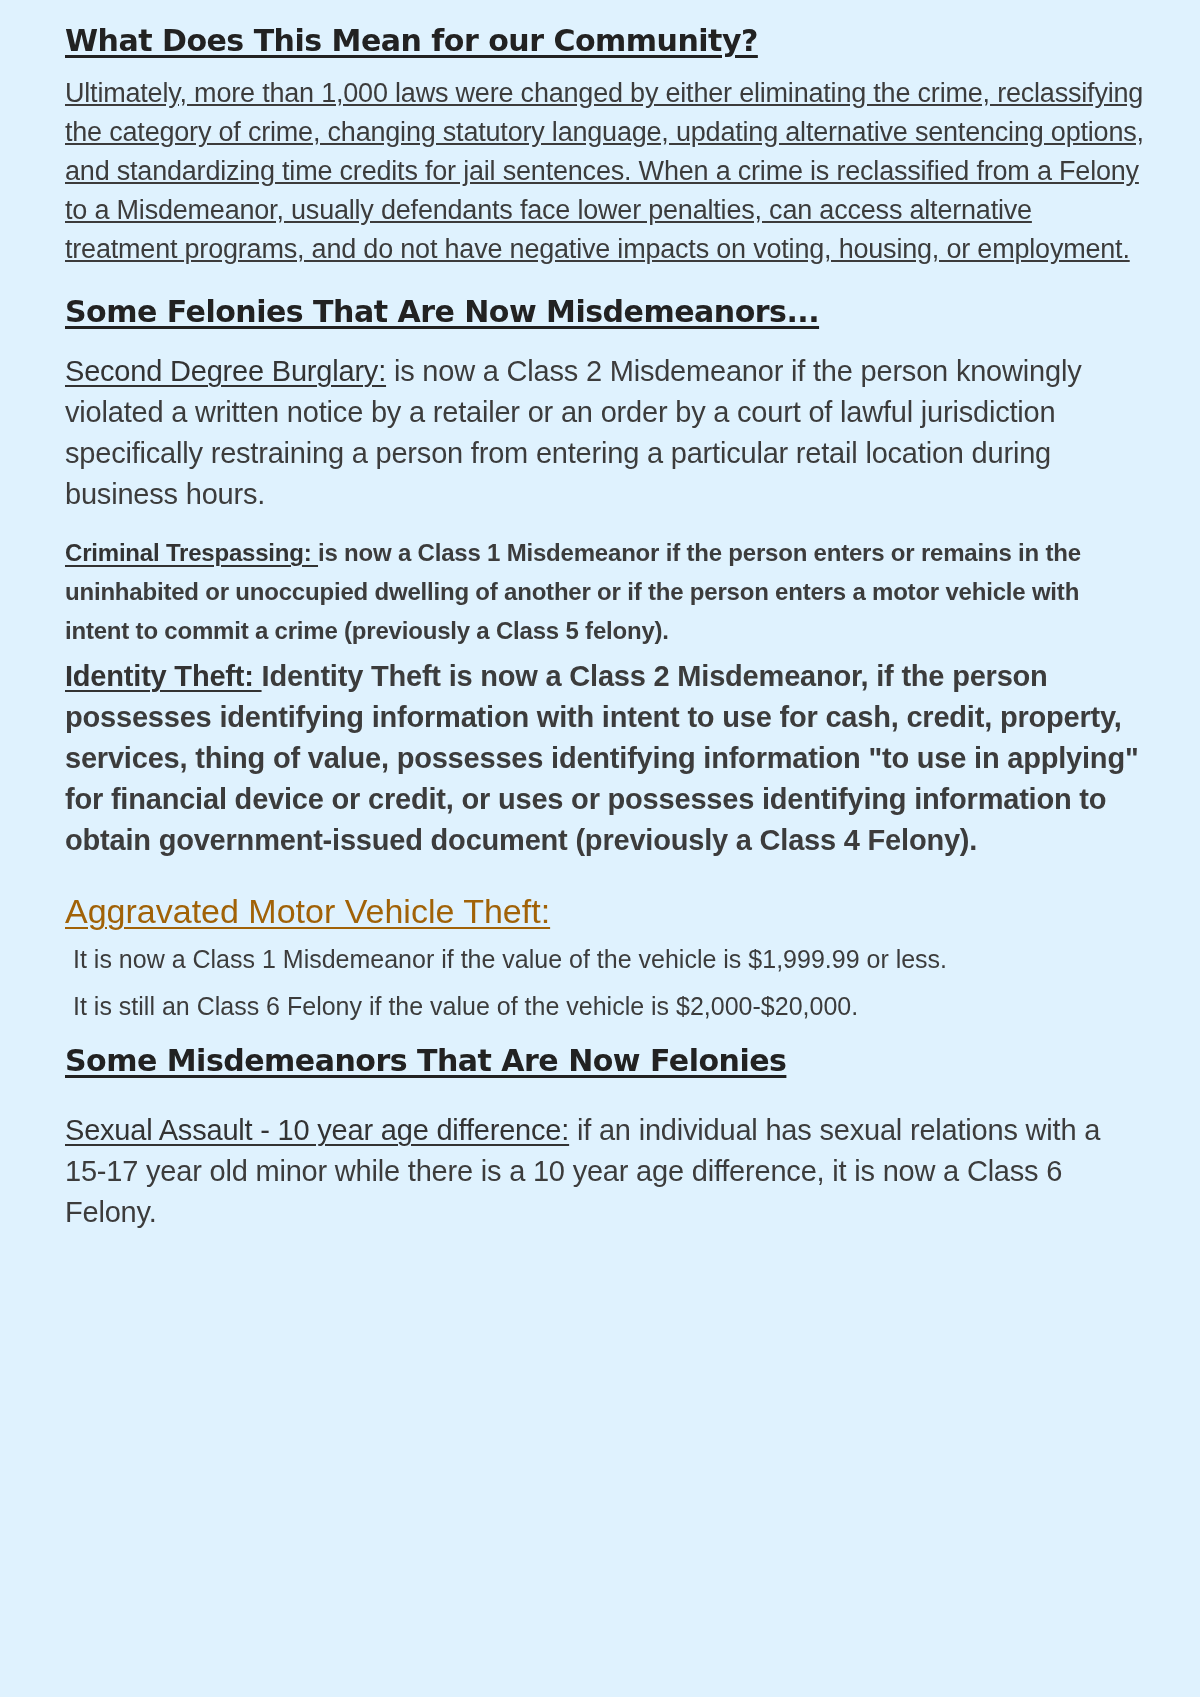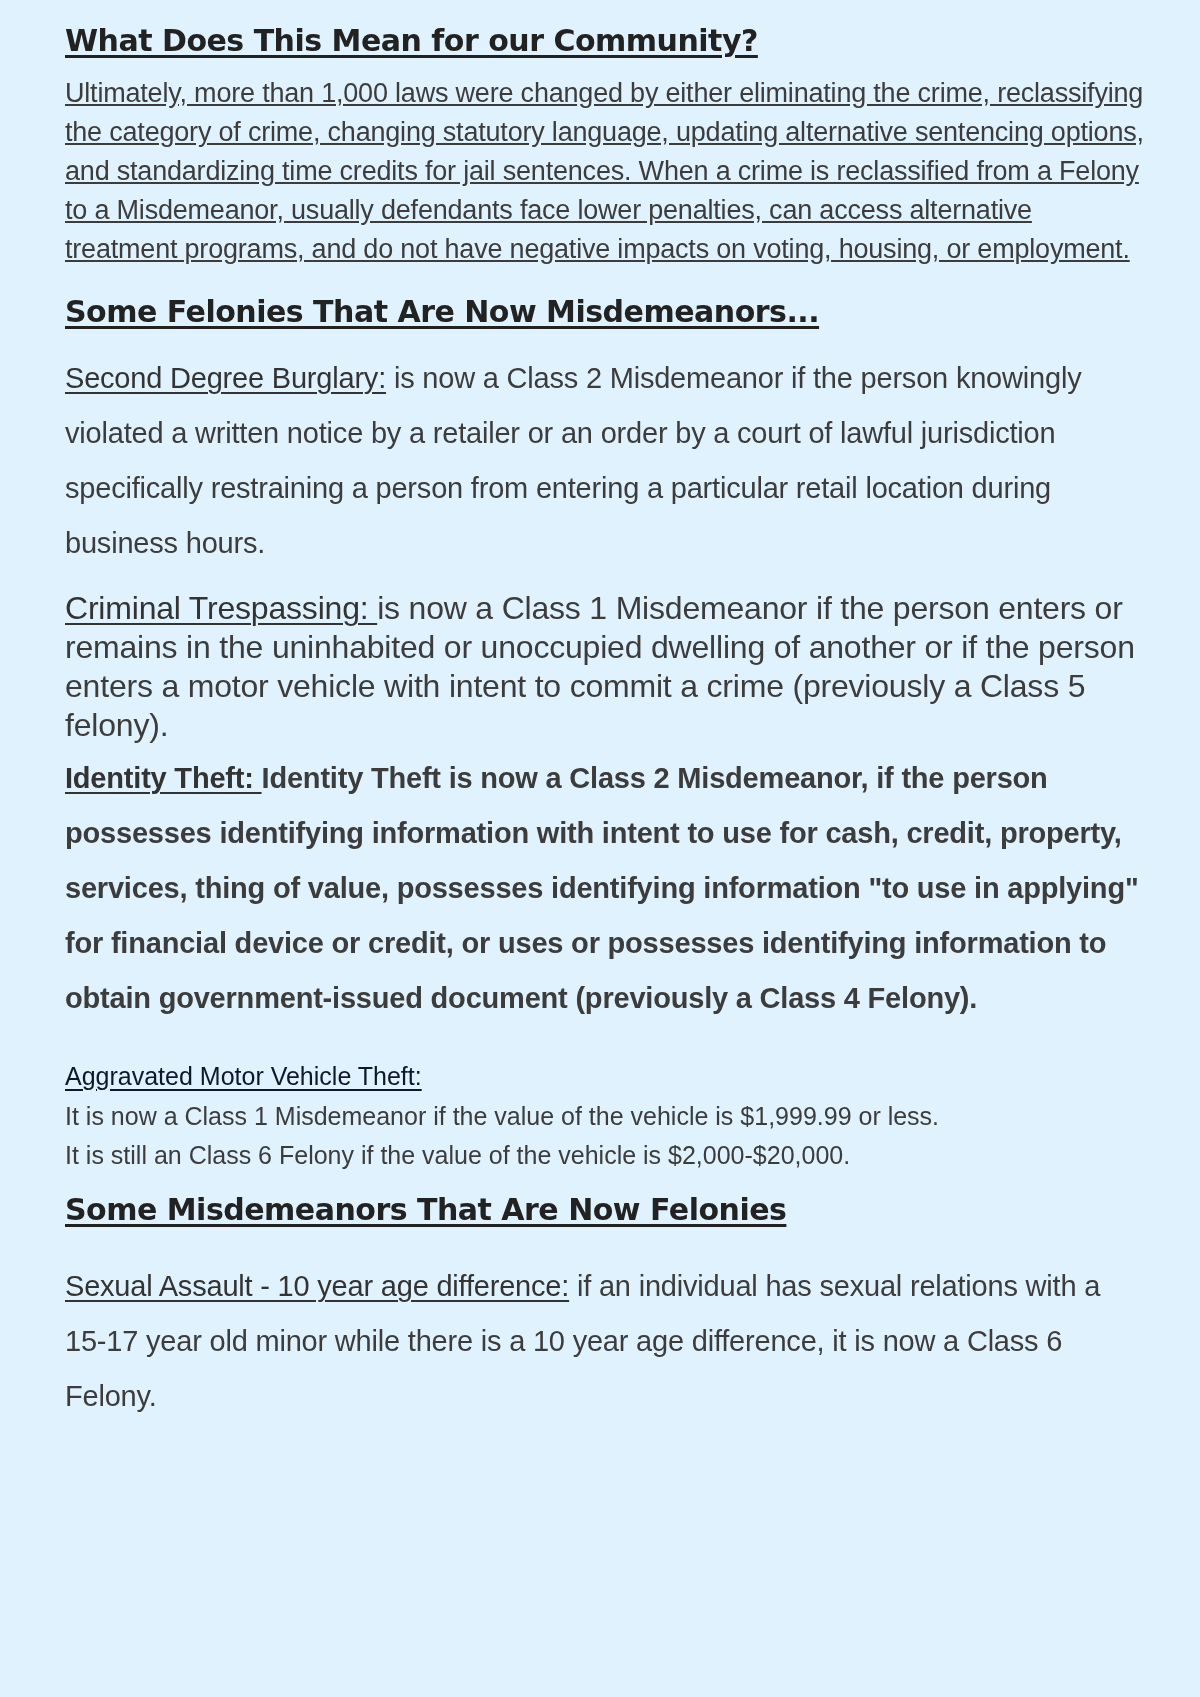--- a/index.html
+++ b/index.html
@@ -31,42 +31,42 @@
   .intro {
     font-size: 27px;
     line-height: 39px;
     color: #3c3c3c;
     margin: 12px 0 0 0;
     letter-spacing: -0.2px;
     text-decoration: underline;
   }
   .entry {
     font-size: 29px;
-    line-height: 55px;
+    line-height: 41px;
     color: #3c3c3c;
     margin: 0;
     letter-spacing: -0.2px;
   }
   .entry-term {
     text-decoration: underline;
     text-decoration-thickness: 2px;
     text-underline-offset: 4px;
     color: #333333;
   }
-  .entry.small { font-size: 32px; line-height: 39px; }
+  .entry.small { font-size: 24px; line-height: 39px; font-weight: bold; }
   .term-block {
-    font-size: 25px;
+    font-size: 34px;
     line-height: 41px;
-    color: #0f172a;
+    color: #a16207;
     text-decoration: underline;
     text-decoration-thickness: 2px;
     text-underline-offset: 4px;
     margin: 0;
   }
-  .body-lines { font-size: 25px; line-height: 39px; color: #3c3c3c; margin: 0; }
+  .body-lines { font-size: 25px; line-height: 39px; color: #3c3c3c; margin: 8px; }
 </style>
 </head>
 <body>
 
 <div class="page">
 
   <h1 class="heading">What Does This Mean for our Community?</h1>
   <p class="intro">Ultimately, more than 1,000 laws were changed by either eliminating the crime, reclassifying the category of crime, changing statutory language, updating alternative sentencing options, and standardizing time credits for jail sentences.  When a crime is reclassified from a Felony to a Misdemeanor, usually defendants face lower penalties, can access alternative treatment programs, and do not have negative impacts on voting, housing, or employment.</p>
 
   <h2 class="heading" style="margin-top:22px;">Some Felonies That Are Now Misdemeanors...</h2>

